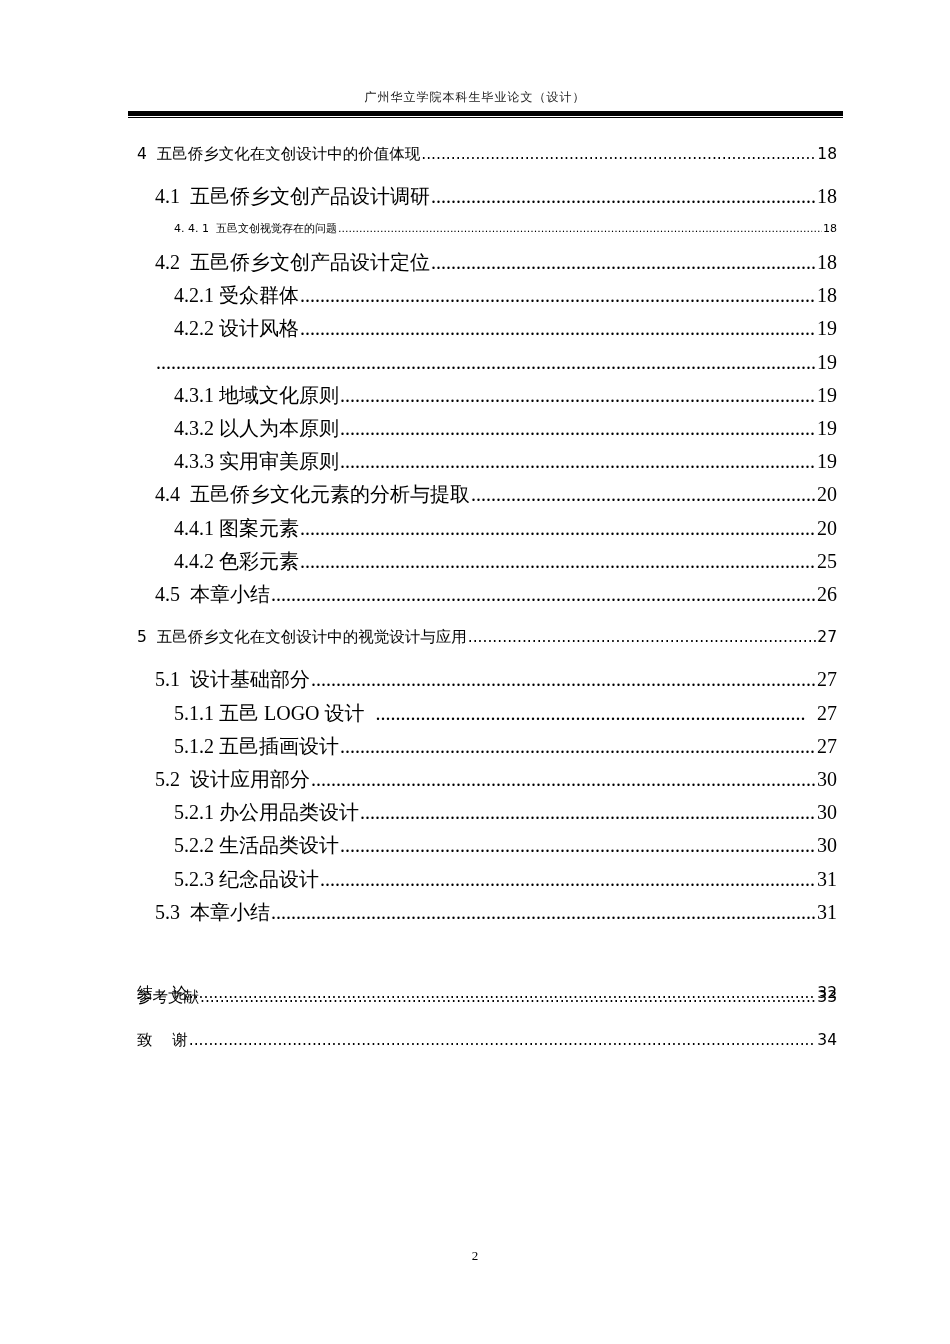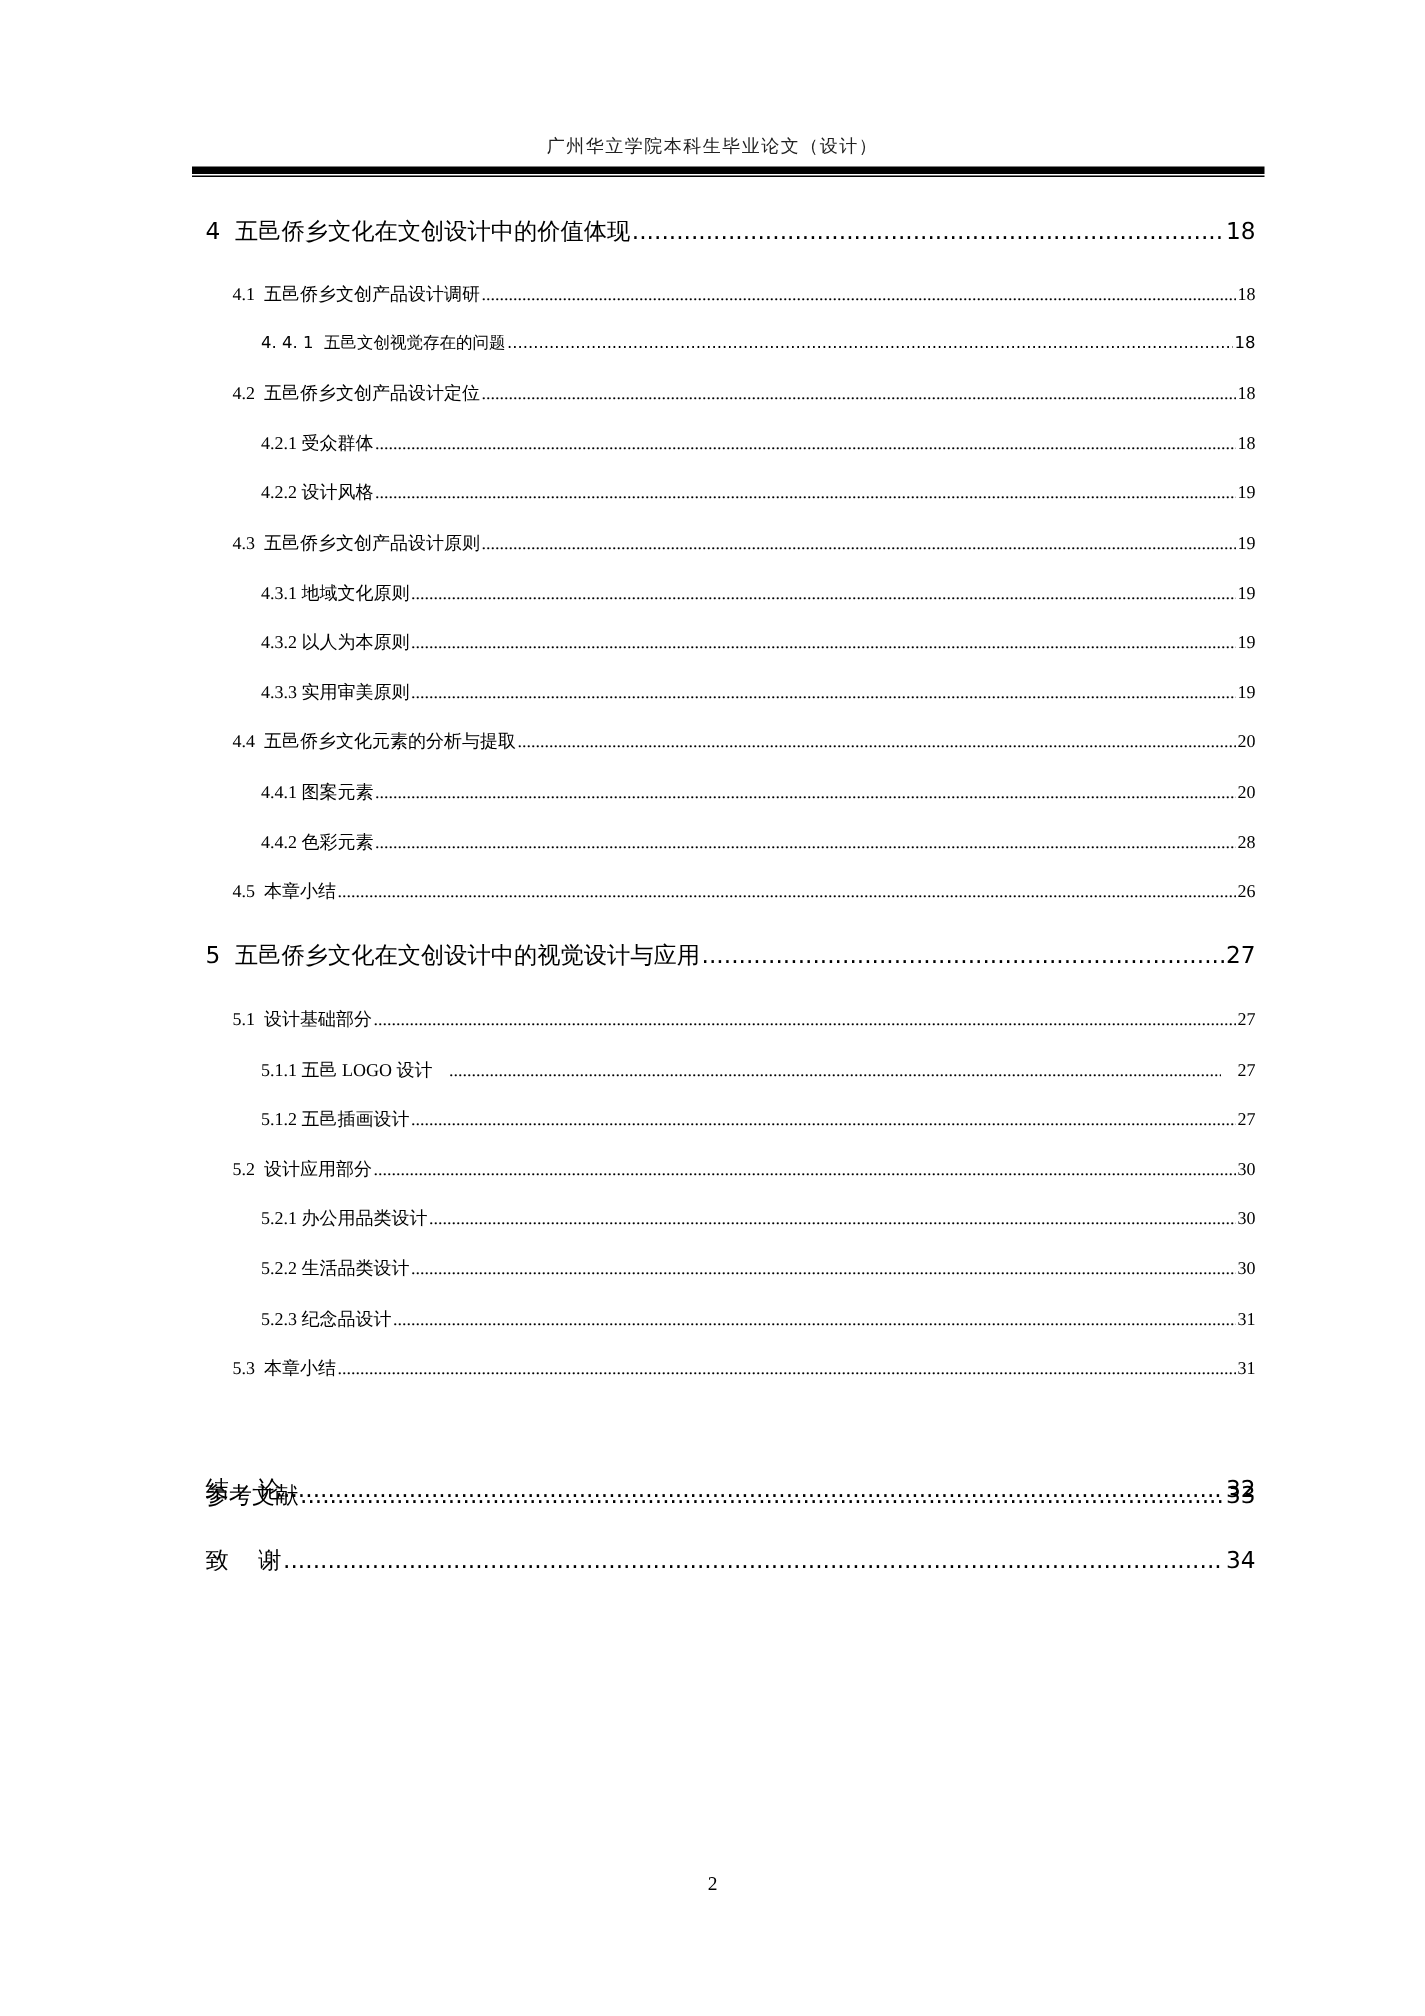--- a/index.html
+++ b/index.html
@@ -1,21 +1,21 @@
 <!DOCTYPE html>
 <html><head>
 <meta charset="utf-8">
 <style>
   html, body { margin: 0; padding: 0; background: #ffffff; }
   body { width: 950px; height: 1344px; position: relative; color: #000; font-family: "Liberation Serif", serif; }
   .header { position: absolute; left: 0; width: 950px; top: 89px; text-align: center; font-size: 12px; color: #222; letter-spacing: 1px; }
   .header-rule { position: absolute; left: 128px; width: 715px; top: 111px; height: 5px; background: #000; }
   .header-rule2 { position: absolute; left: 128px; width: 715px; top: 117px; height: 1px; background: #000; }
   .toc { position: absolute; left: 137px; top: 138px; width: 700px; }
-  .row { position: absolute; left: 0; width: 700px; display: flex; align-items: baseline; font-size: 12px; white-space: nowrap; height: 24px; line-height: 24px; font-family: Liberation Serif, serif; }
+  .row { position: absolute; left: 0; width: 700px; display: flex; align-items: baseline; font-size: 20px; white-space: nowrap; height: 24px; line-height: 24px; font-family: Liberation Serif, serif; }
   .row .lbl { flex: 0 0 auto; }
   .row .dots { flex: 1 1 auto; overflow: hidden; margin: 0 1px; }
   .row .dots::before { content: "........................................................................................................................................................................................................................"; letter-spacing: 0px; }
   .row .pg { flex: 0 0 auto; }
   .lvl1 { font-family: "DejaVu Sans", sans-serif; font-size: 15.5px; }
   .lvl2 { padding-left: 18px; width: 682px; }
   .lvl3 { padding-left: 37px; width: 663px; }
   .bold-sans { font-family: "DejaVu Sans", sans-serif; font-size: 11px; }
   .page-num { position: absolute; left: 0; width: 950px; top: 1248px; text-align: center; font-size: 13px; }
 </style>
@@ -51,21 +51,20 @@
       <span class="lbl" style="white-space: pre;">4.2.1 受众群体</span>
       <span class="dots"></span>
       <span class="pg">18</span>
     </div>
     <div class="row lvl3" style="top: 178px;">
       <span class="lbl" style="white-space: pre;">4.2.2 设计风格</span>
       <span class="dots"></span>
       <span class="pg">19</span>
     </div>
     <div class="row lvl2" style="top: 212px;">
-      <span class="lbl" style="white-space: pre;">4.3  五邑侨乡文创产品设计原则</span>
       <span class="dots"></span>
       <span class="pg">19</span>
     </div>
     <div class="row lvl3" style="top: 245px;">
       <span class="lbl" style="white-space: pre;">4.3.1 地域文化原则</span>
       <span class="dots"></span>
       <span class="pg">19</span>
     </div>
     <div class="row lvl3" style="top: 278px;">
       <span class="lbl" style="white-space: pre;">4.3.2 以人为本原则</span>
@@ -83,21 +82,21 @@
       <span class="pg">20</span>
     </div>
     <div class="row lvl3" style="top: 378px;">
       <span class="lbl" style="white-space: pre;">4.4.1 图案元素</span>
       <span class="dots"></span>
       <span class="pg">20</span>
     </div>
     <div class="row lvl3" style="top: 411px;">
       <span class="lbl" style="white-space: pre;">4.4.2 色彩元素</span>
       <span class="dots"></span>
-      <span class="pg">28</span>
+      <span class="pg">25</span>
     </div>
     <div class="row lvl2" style="top: 444px;">
       <span class="lbl" style="white-space: pre;">4.5  本章小结</span>
       <span class="dots"></span>
       <span class="pg">26</span>
     </div>
     <div class="row lvl1" style="top: 487px;">
       <span class="lbl" style="white-space: pre;">5  五邑侨乡文化在文创设计中的视觉设计与应用</span>
       <span class="dots"></span>
       <span class="pg">27</span>

